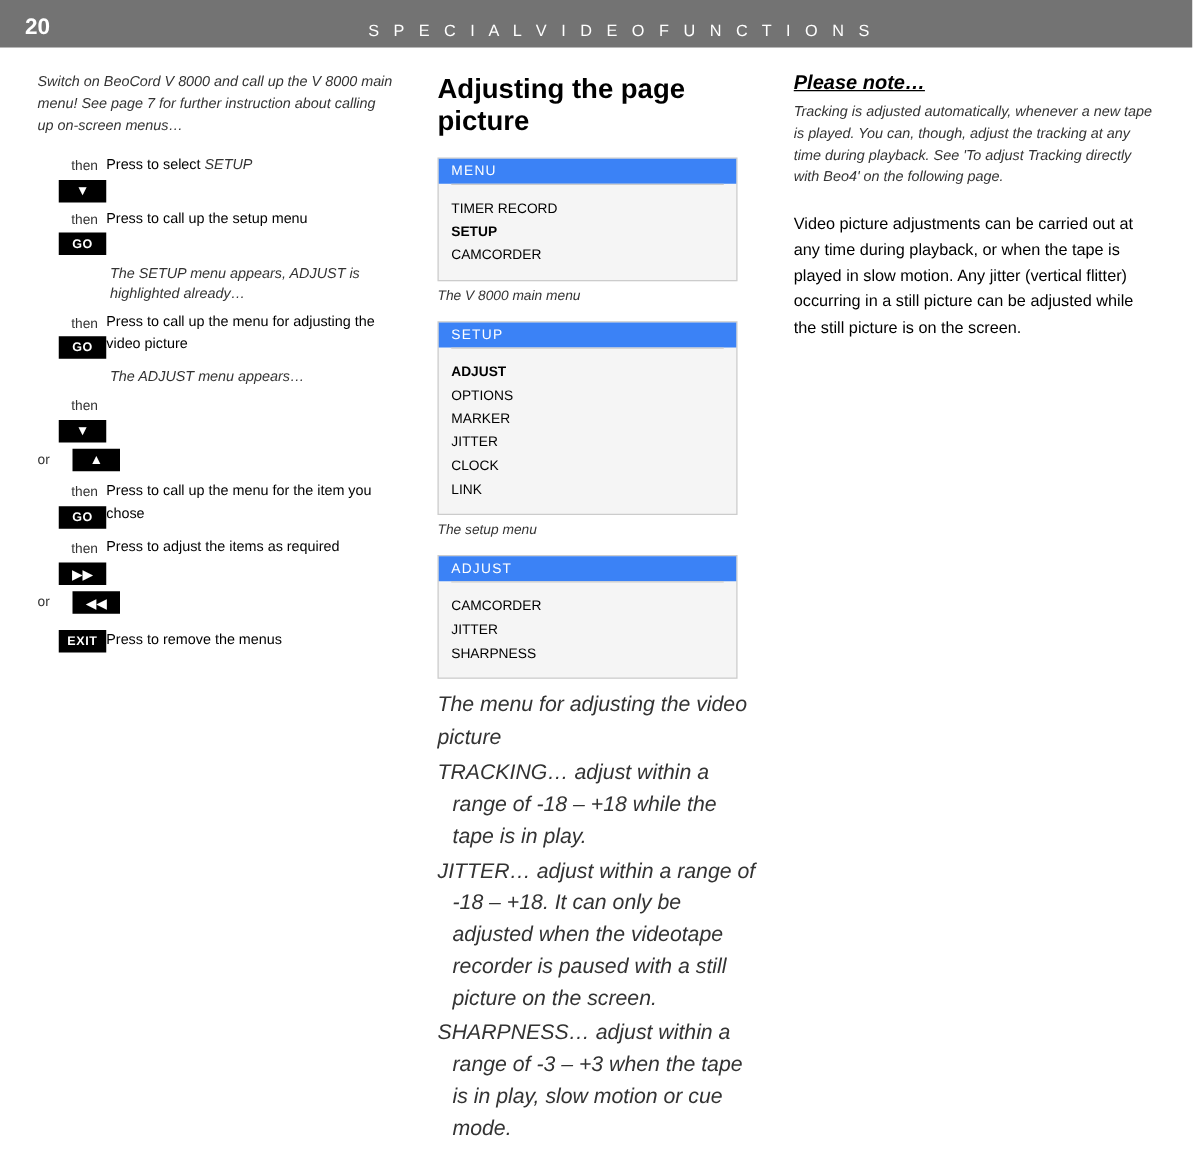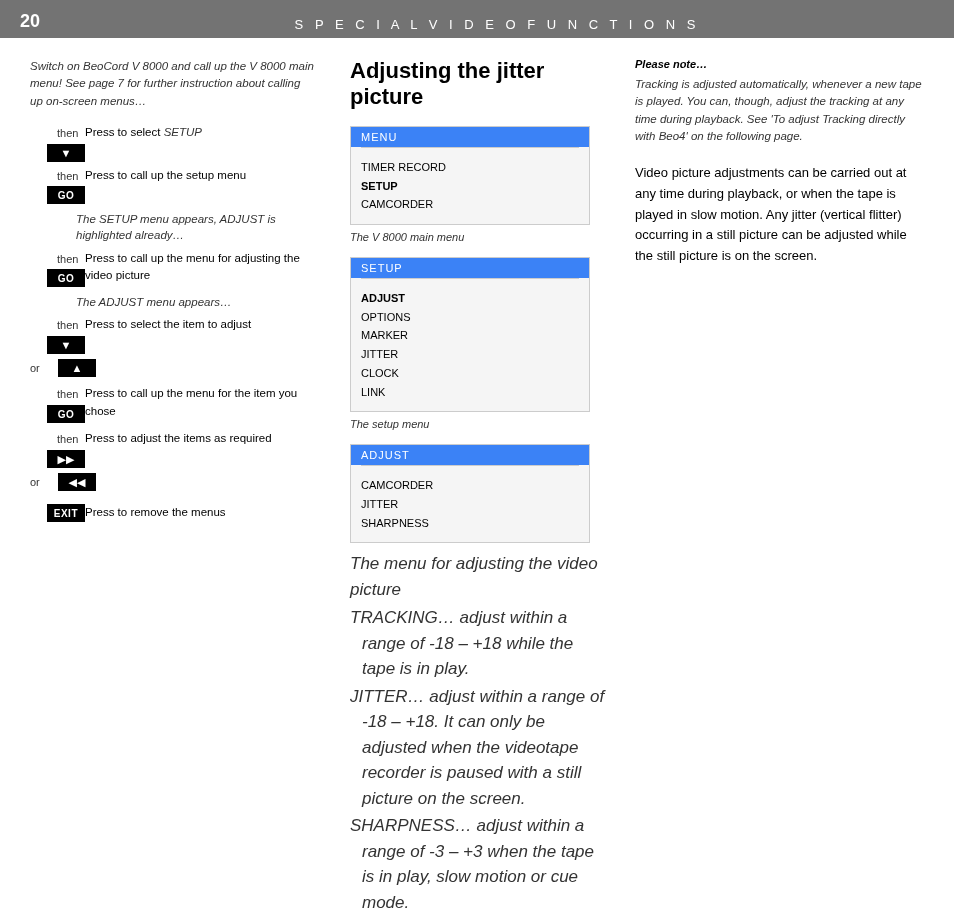--- a/index.html
+++ b/index.html
@@ -105,21 +105,21 @@
     }
     .step-desc em {
       font-style: italic;
       color: #333;
     }
     .step-italic {
       font-style: italic;
       font-size: 11.5px;
       color: #333;
       margin-bottom: 6px;
-      margin-left: 46px;
+      margin-left: 58px;
       line-height: 1.4;
     }
     .then-row {
       margin-bottom: 2px;
     }
 
     
     .mid-col {
       width: 290px;
       padding: 20px 15px;
@@ -183,24 +183,25 @@
       text-indent: -12px;
     }
 
     
     .right-col {
       flex: 1;
       padding: 20px 30px 20px 10px;
     }
 
     .please-note-title {
-      font-size: 11px;
+      font-size: 16px;
       font-weight: bold;
       font-style: italic;
       margin-bottom: 6px;
+      text-decoration: underline;
     }
     .please-note-text {
       font-size: 11.5px;
       line-height: 1.5;
       color: #333;
       margin-bottom: 18px;
       font-style: italic;
     }
     .body-text {
       font-size: 13px;
@@ -278,21 +279,20 @@
       <div class="step-italic">
         <em>The ADJUST menu appears…</em>
       </div>
 
       <div>
         <div class="step-block" style="margin-bottom:2px;">
           <div class="step-side">
             <span class="step-label">then</span>
             <span class="btn-arrow">▼</span>
           </div>
-          <span class="step-desc">Press to select the item to adjust</span>
         </div>
         <div style="display:flex;align-items:center;margin-bottom:5px;">
           <span class="step-or-label">or</span>
           <span class="btn-arrow">▲</span>
         </div>
       </div>
 
       <div class="step-block then-row">
         <div class="step-side">
           <span class="step-label">then</span>
@@ -320,21 +320,21 @@
           <span class="step-label" style="width:40px;"></span>
           <span class="btn-black">EXIT</span>
         </div>
         <span class="step-desc">Press to remove the menus</span>
       </div>
 
     </div>
   </div>
 
   <div class="mid-col">
-    <h1 class="section-title">Adjusting the jitter picture</h1>
+    <h1 class="section-title">Adjusting the page picture</h1>
 
     <div class="menu-box">
       <div class="menu-box-header">MENU</div>
       <hr class="divider-line" style="width:calc(100% - 20px);margin:0 0 4px 10px;">
       <div class="menu-box-body">
         <div class="menu-item">TIMER  RECORD</div>
         <div class="menu-item bold">SETUP</div>
         <div class="menu-item">CAMCORDER</div>
       </div>
     </div>

